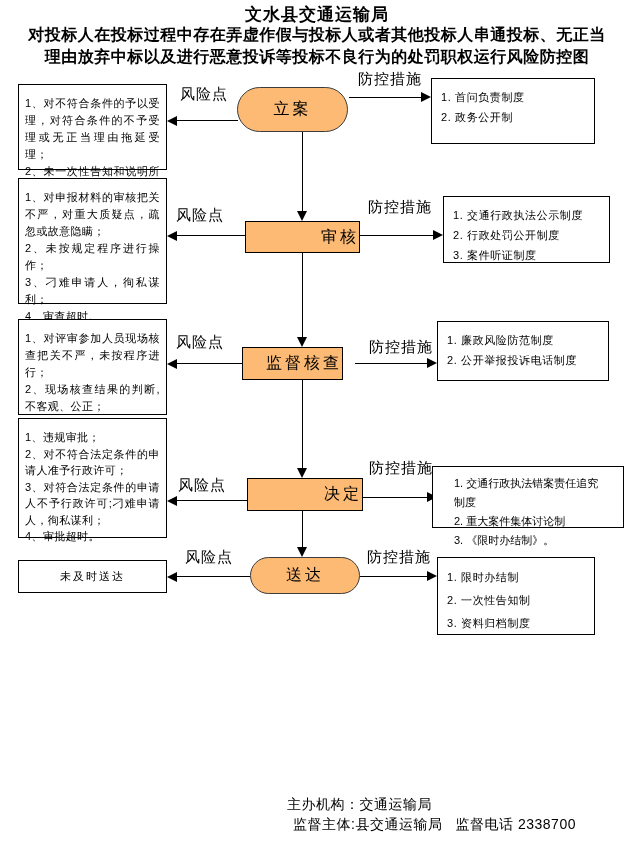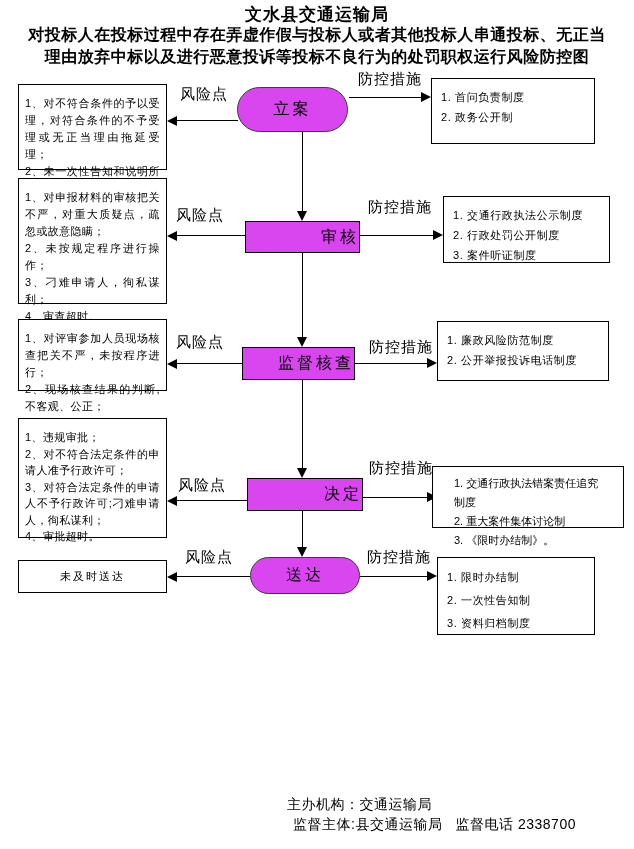--- a/index.html
+++ b/index.html
@@ -8,21 +8,21 @@
   .title{position:absolute;top:3px;left:0;right:0;text-align:center;
          font-size:17px;font-weight:bold;letter-spacing:1px;}
   .subtitle{position:absolute;left:0;right:0;text-align:center;
             font-size:16px;font-weight:bold;letter-spacing:0.5px;}
   .box{position:absolute;border:1px solid #000;background:#fff;box-sizing:border-box;}
   .risk-box{padding:10px 6px;font-size:11px;line-height:17px;text-align:justify;letter-spacing:0.4px;}
   .risk-box.center{display:flex;align-items:center;justify-content:center;padding:0;letter-spacing:2px;}
   .measure-box{padding:8px 9px;font-size:11px;line-height:20px;letter-spacing:0.6px;}
   .measure-box.tight{letter-spacing:0;line-height:19px;padding:7px 21px;}
   .step{position:absolute;display:flex;align-items:center;justify-content:center;
-        font-size:16px;letter-spacing:3px;background:#d946ef;box-sizing:border-box;font-family:Liberation Serif, serif;}
+        font-size:16px;letter-spacing:3px;background:#fdba74;box-sizing:border-box;font-family:Liberation Serif, serif;}
   .rect{border:1px solid #000;justify-content:flex-end;}
   .stadium{border:1.5px solid #3c3c3c;border-radius:23px;}
   .flow-label{position:absolute;font-size:15px;letter-spacing:1px;white-space:nowrap;}
   .hline{position:absolute;height:1px;background:#000;}
   .vline{position:absolute;width:1px;background:#000;}
   .head-left{position:absolute;width:0;height:0;border-top:5px solid transparent;
              border-bottom:5px solid transparent;border-right:10px solid #000;}
   .head-right{position:absolute;width:0;height:0;border-top:5px solid transparent;
               border-bottom:5px solid transparent;border-left:10px solid #000;}
   .head-down{position:absolute;width:0;height:0;border-left:5px solid transparent;
@@ -76,29 +76,29 @@
   <div class="head-right" style="left:433px;top:230px"></div>
   <div class="box measure-box" style="left:443px;top:196px;width:167px;height:67px">
     <div>1. 交通行政执法公示制度</div>
     <div>2. 行政处罚公开制度</div>
     <div>3. 案件听证制度</div>
   </div>
 
   <div class="vline" style="left:302px;top:253px;height:84px"></div>
   <div class="head-down" style="left:297px;top:337px"></div>
 
-  <div class="box risk-box" style="left:18px;top:319px;width:149px;height:72px">
+  <div class="box risk-box" style="left:18px;top:319px;width:149px;height:96px">
     <div>1、对评审参加人员现场核查把关不严，未按程序进行；</div>
     <div>2、现场核查结果的判断,不客观、公正；</div>
     <div>3、擅自增、减核查项目。</div>
   </div>
   <div class="flow-label" style="left:176px;top:333px">风险点</div>
   <div class="head-left" style="left:167px;top:359px"></div>
   <div class="hline" style="left:177px;top:363px;width:65px"></div>
-  <div class="step rect" style="left:242px;top:347px;width:113px;height:33px">
+  <div class="step rect" style="left:242px;top:347px;width:101px;height:33px">
     <span>监督核查</span>
   </div>
   <div class="flow-label" style="left:369px;top:338px">防控措施</div>
   <div class="hline" style="left:355px;top:363px;width:72px"></div>
   <div class="head-right" style="left:427px;top:358px"></div>
   <div class="box measure-box" style="left:437px;top:321px;width:172px;height:60px">
     <div>1. 廉政风险防范制度</div>
     <div>2. 公开举报投诉电话制度</div>
   </div>
 

